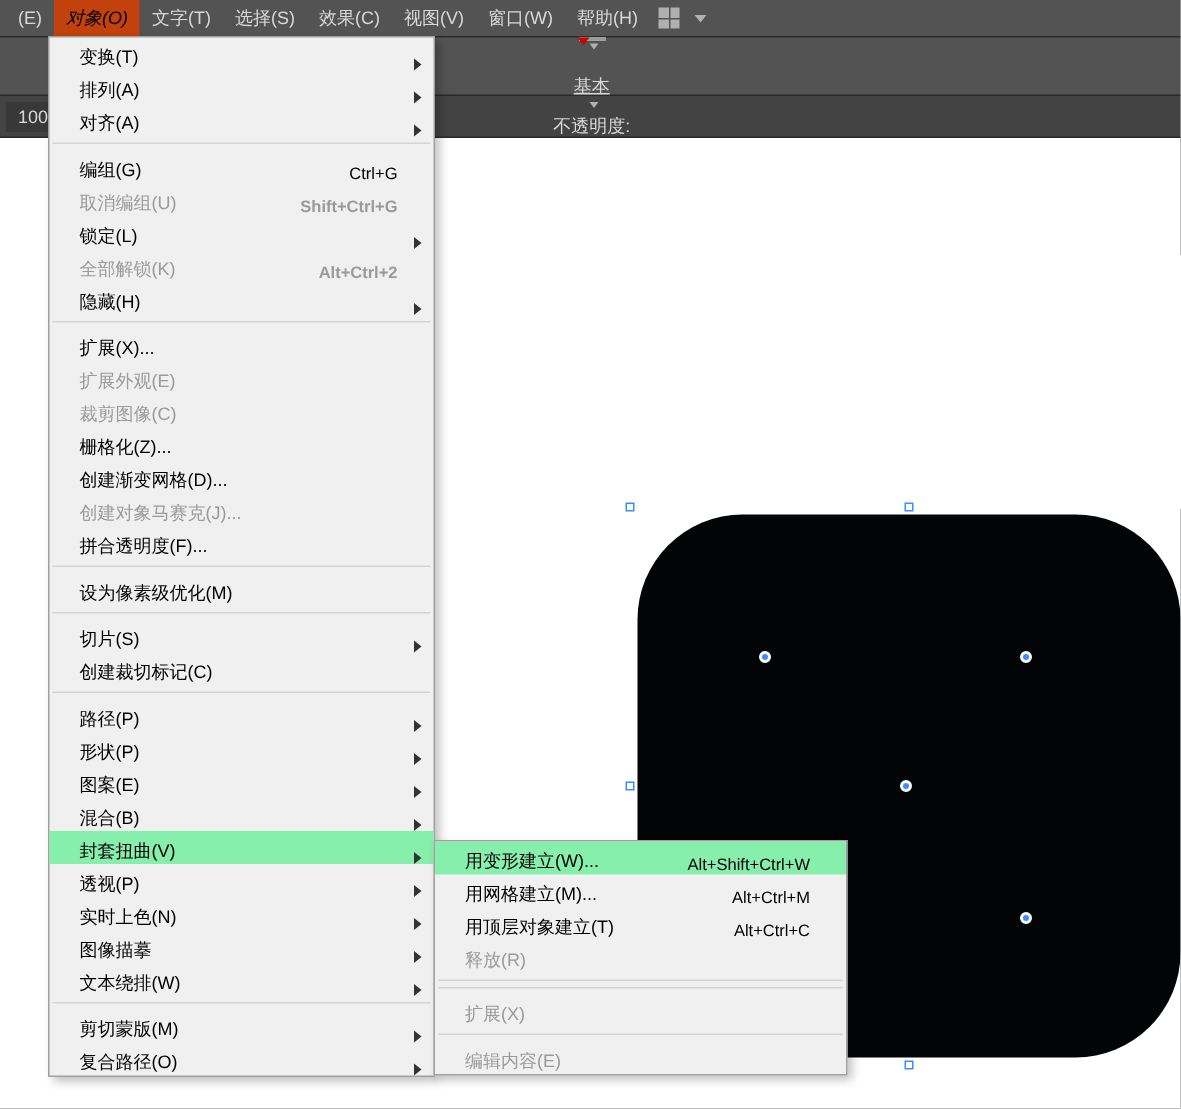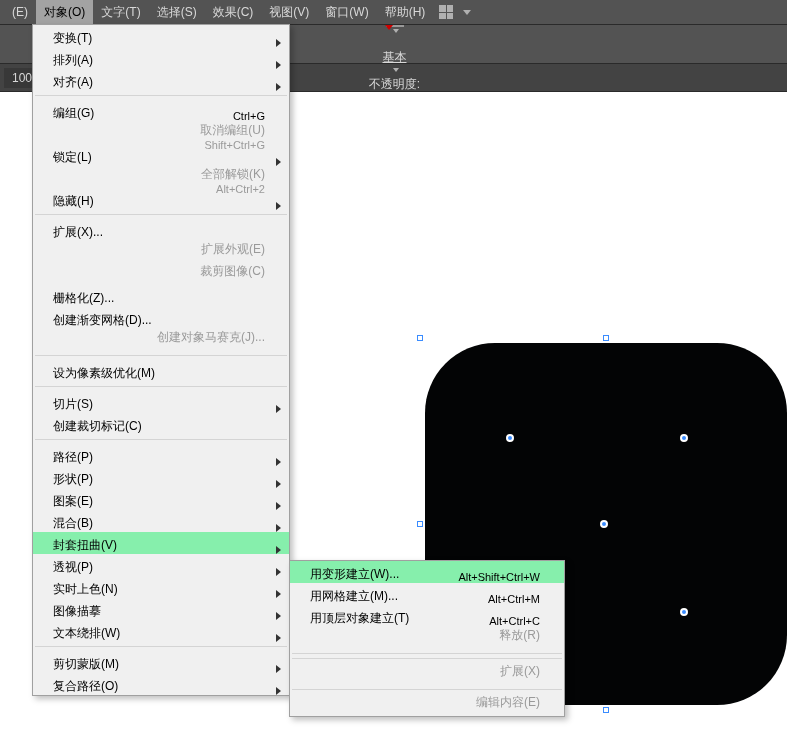--- a/index.html
+++ b/index.html
@@ -1,20 +1,20 @@
 <!DOCTYPE html>
 <html><head>
 <meta charset="utf-8">
 <style>
   * { margin: 0; padding: 0; box-sizing: border-box; font-family: "Microsoft YaHei", sans-serif; font-size: 12px; }
   body { background: #535353; width: 787px; height: 739px; overflow: hidden; position: relative; }
   
   .menubar { height: 24px; background: #535353; display: flex; align-items: center; padding-left: 4px; color: #d8d8d8; }
   .menubar-item { padding: 4px 8px; cursor: default; }
-  .menubar-item.active { background: #a3a3a3; color: #000; }
+  .menubar-item.active { background: #c2410c; color: #000; font-style: italic; }
   .menubar-icons { margin-left: 6px; display: flex; gap: 10px; align-items: center; }
   .grid-icon { width: 14px; height: 14px; display: grid; grid-template-columns: 1fr 1fr; grid-template-rows: 1fr 1fr; gap: 1px; }
   .grid-icon > div { background: #b0b0b0; }
   .tri-down { width: 0; height: 0; border-left: 4px solid transparent; border-right: 4px solid transparent; border-top: 5px solid #b0b0b0; }
   
   .toolbar { height: 40px; background: #535353; border-top: 1px solid #2a2a2a; border-bottom: 1px solid #2a2a2a; display: flex; align-items: center; padding-left: 2px; color: #d8d8d8; gap: 2px; flex-direction: column; }
   .swatch-fill { width: 18px; height: 18px; background: #fff; border: 1px solid #999; position: relative; }
   .swatch-fill::after { content: ""; position: absolute; left: -2px; bottom: -4px; width: 0; height: 0; border-left: 4px solid transparent; border-right: 4px solid transparent; border-top: 5px solid #c00; }
   .tri-tiny { width: 0; height: 0; border-left: 3px solid transparent; border-right: 3px solid transparent; border-top: 4px solid #b0b0b0; margin-left: 2px; }
   .vsep { width: 1px; height: 26px; background: #3a3a3a; margin: 0 4px; }
@@ -41,24 +41,24 @@
   .sel-h-tm { left: 50%; top: -3px; margin-left: -3px; }
   .sel-h-ml { left: -3px; top: 50%; margin-top: -3px; }
   .sel-h-bl { left: -3px; bottom: -3px; }
   .sel-h-bm { left: 50%; bottom: -3px; margin-left: -3px; }
   .anchor { position: absolute; width: 8px; height: 8px; background: #3a8cff; border: 2px solid #fff; border-radius: 50%; }
   
   
   .menu { position: absolute; background: #f0f0f0; border: 1px solid #a0a0a0; box-shadow: 3px 3px 6px rgba(0,0,0,0.25); }
   .menu-main { left: 32px; top: 24px; width: 258px; }
   .menu-item { display: flex; align-items: flex-end; height: 22px; padding: 0 24px 0 20px; color: #000; position: relative; cursor: default; }
-  .menu-item.disabled { color: #9a9a9a; flex-direction: column; }
+  .menu-item.disabled { color: #9a9a9a; }
   .menu-item.highlight { background: #86efac; }
   .menu-shortcut { margin-left: auto; color: #000; font-size: 11px; }
-  .menu-item.disabled .menu-shortcut { color: #9a9a9a; }
+  .menu-item.disabled .menu-shortcut { color: #9a9a9a; font-weight: bold; }
   .menu-arrow { position: absolute; right: 8px; width: 0; height: 0; border-top: 4px solid transparent; border-bottom: 4px solid transparent; border-left: 5px solid #333; }
   .menu-sep { height: 1px; background: #d4d4d4; margin: 4px 2px; }
   
   .menu-sub { left: 289px; top: 560px; width: 276px; }
 </style>
 </head>
 <body>
 
 <div class="menubar">
   <div class="menubar-item">(E)</div>
@@ -211,20 +211,23 @@
     </div>
     <div class="menu-item">
       <span>栅格化(Z)...</span>
     </div>
     <div class="menu-item">
       <span>创建渐变网格(D)...</span>
     </div>
     <div class="menu-item disabled">
       <span>创建对象马赛克(J)...</span>
     </div>
+    <div class="menu-item">
+      <span>拼合透明度(F)...</span>
+    </div>
     <div class="menu-sep"></div>
     <div class="menu-item">
       <span>设为像素级优化(M)</span>
     </div>
     <div class="menu-sep"></div>
     <div class="menu-item">
       <span>切片(S)</span>
       <span class="menu-arrow"></span>
     </div>
     <div class="menu-item">

